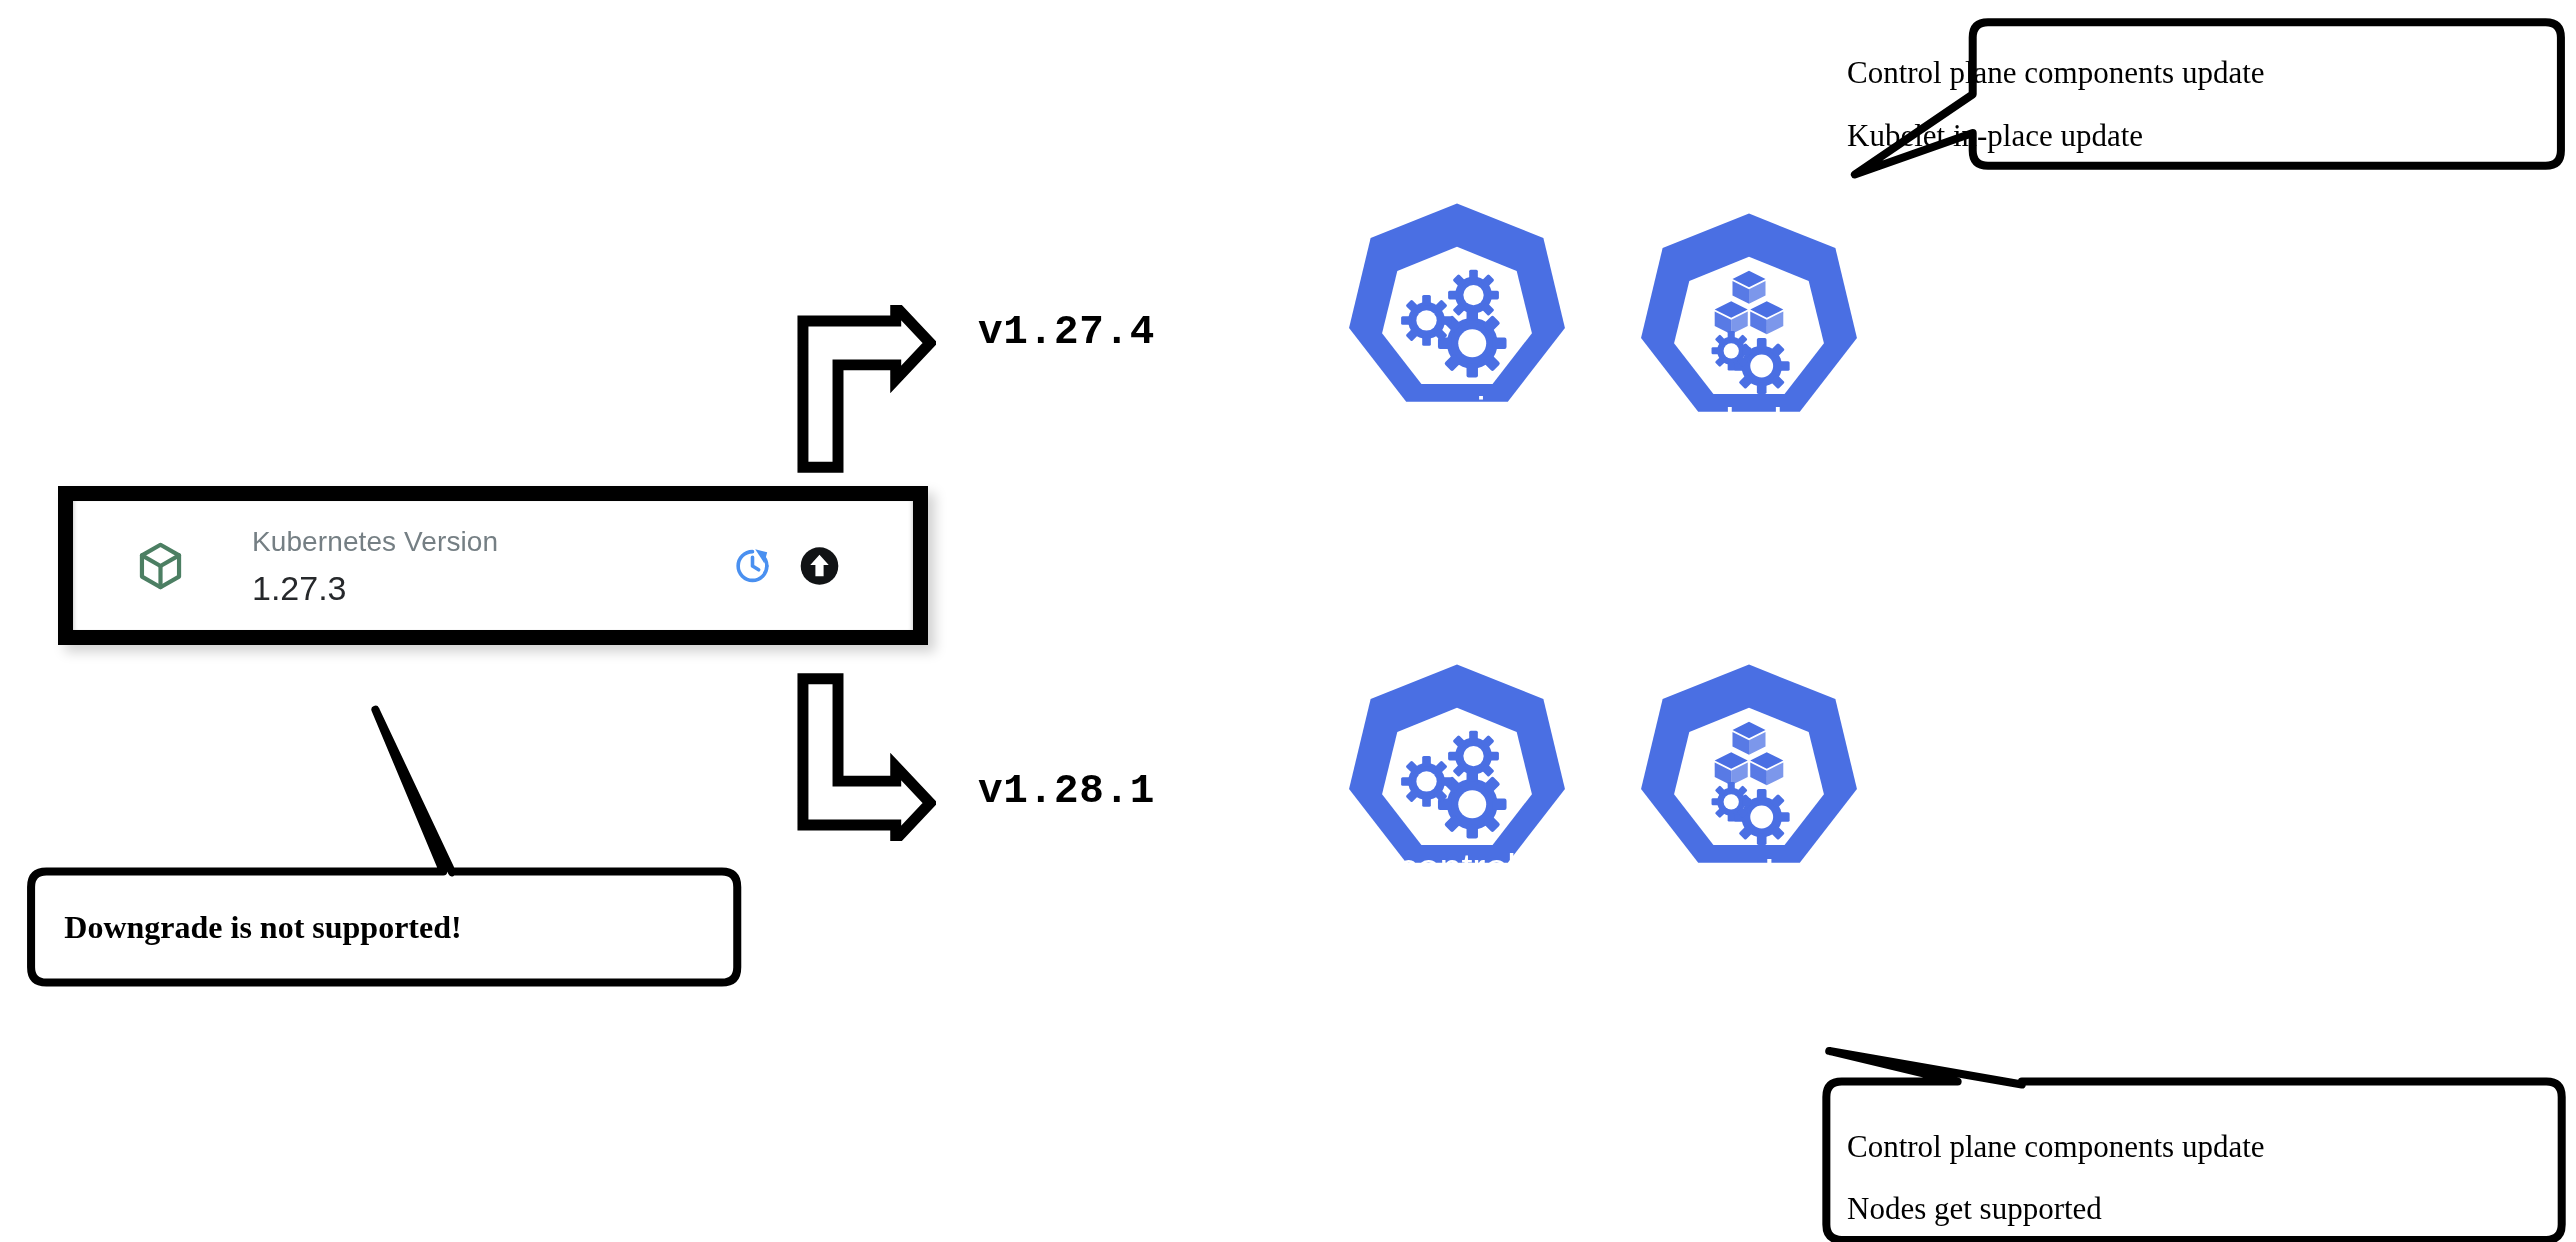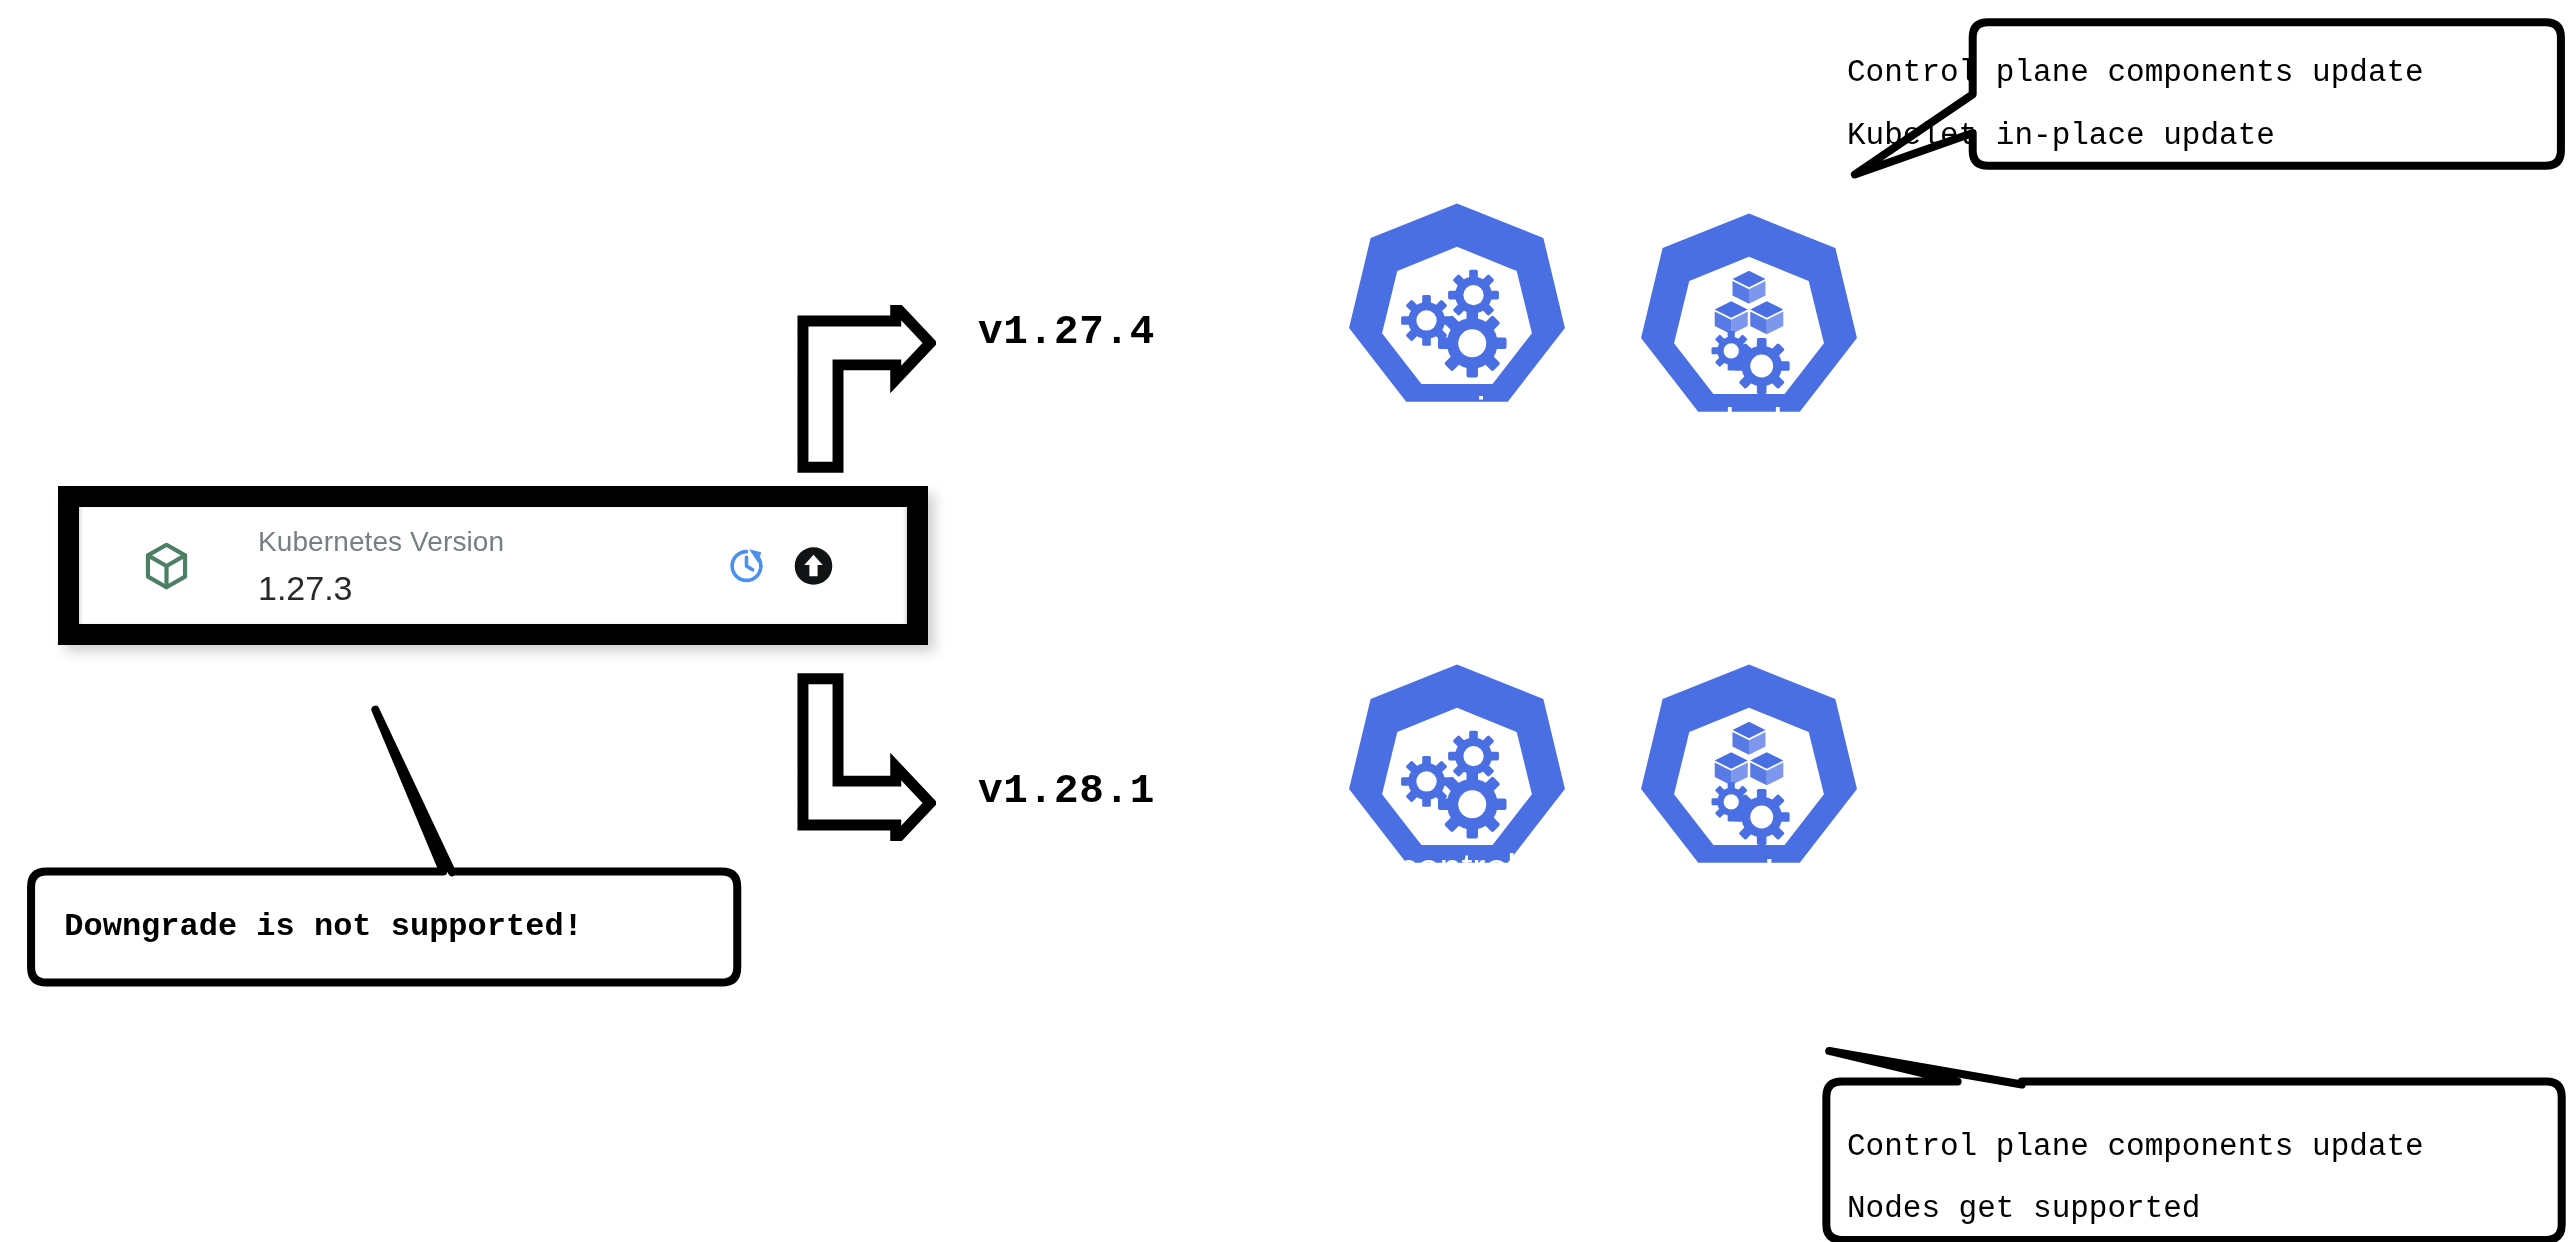--- a/index.html
+++ b/index.html
@@ -21,21 +21,21 @@
 
   
   #version-card {
     position: absolute;
     left: 58px;
     top: 486px;
     width: 870px;
     height: 159px;
     background: #000000;
     box-sizing: border-box;
-    padding: 21px;
+    padding: 15px;
     box-shadow: 7.3px 7.3px 11.7px rgba(0,0,0,0.18);
   }
   #version-card-inner {
     position: relative;
     width: 100%;
     height: 100%;
     background: #ffffff;
     display: flex;
     align-items: center;
     box-shadow: inset 3.6px 0 4.4px -2.9px rgba(0,0,0,0.22),
@@ -118,21 +118,21 @@
   #logo-kubelet    { left: 1622px; top: 206px; }
   #logo-controlplane { left: 1330px; top: 657px; }
   #logo-node       { left: 1622px; top: 657px; }
 
   
   .callout {
     position: absolute;
   }
   .callout-text {
     position: absolute;
-    font-family: Liberation Mono, monospace;
+    font-family: Liberation Serif, serif;
     font-size: 31px;
     color: #000000;
     white-space: nowrap;
     line-height: 1.0;
   }
   .callout-text.bold {
     font-weight: bold;
     font-size: 32px;
   }
 

